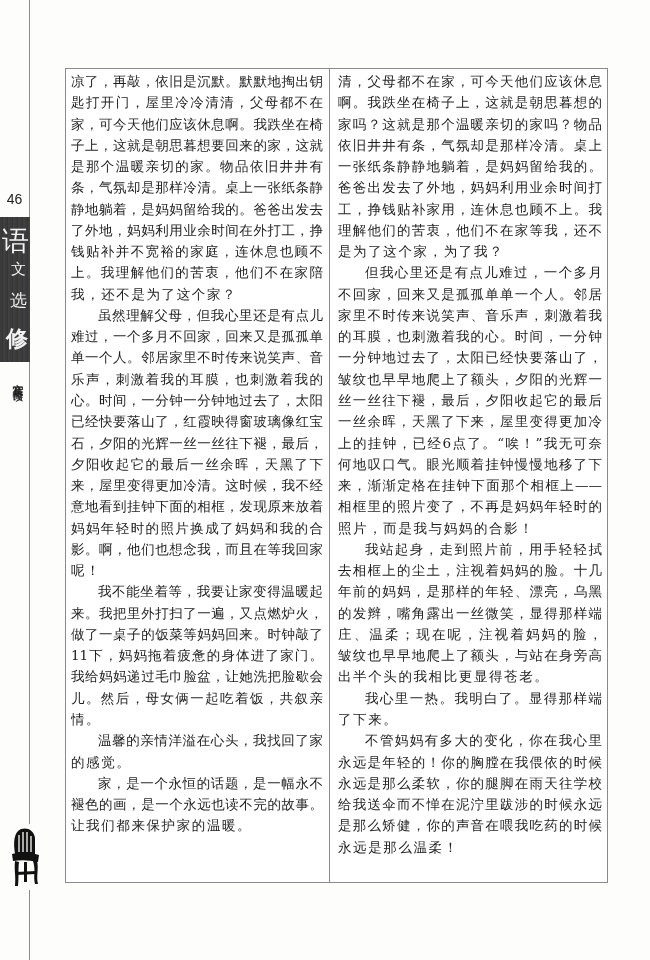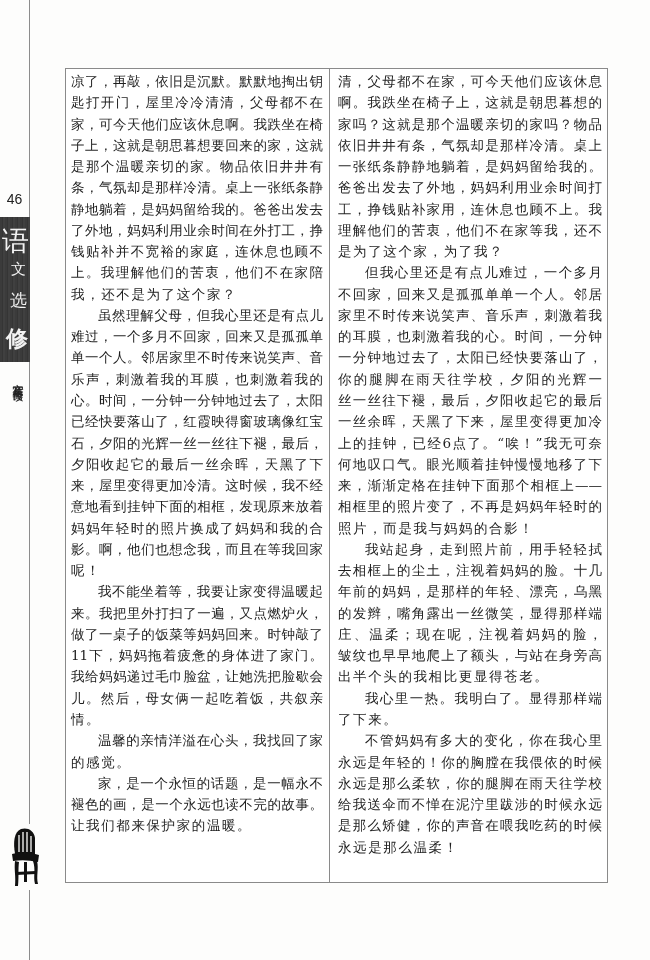--- a/index.html
+++ b/index.html
@@ -118,21 +118,21 @@
     <div class="ln">一张纸条静静地躺着，是妈妈留给我的。</div>
     <div class="ln">爸爸出发去了外地，妈妈利用业余时间打</div>
     <div class="ln">工，挣钱贴补家用，连休息也顾不上。我</div>
     <div class="ln">理解他们的苦衷，他们不在家等我，还不</div>
     <div class="ln last">是为了这个家，为了我？</div>
     <div class="ln indent">但我心里还是有点儿难过，一个多月</div>
     <div class="ln">不回家，回来又是孤孤单单一个人。邻居</div>
     <div class="ln">家里不时传来说笑声、音乐声，刺激着我</div>
     <div class="ln">的耳膜，也刺激着我的心。时间，一分钟</div>
     <div class="ln">一分钟地过去了，太阳已经快要落山了，</div>
-    <div class="ln">你的腿脚在雨天往学校，夕阳的光辉一</div>
+    <div class="ln">皱纹也早早地爬上了额头，夕阳的光辉一</div>
     <div class="ln">丝一丝往下褪，最后，夕阳收起它的最后</div>
     <div class="ln">一丝余晖，天黑了下来，屋里变得更加冷</div>
     <div class="ln">上的挂钟，已经6点了。“唉！”我无可奈</div>
     <div class="ln">何地叹口气。眼光顺着挂钟慢慢地移了下</div>
     <div class="ln">来，渐渐定格在挂钟下面那个相框上——</div>
     <div class="ln">相框里的照片变了，不再是妈妈年轻时的</div>
     <div class="ln last">照片，而是我与妈妈的合影！</div>
     <div class="ln indent">我站起身，走到照片前，用手轻轻拭</div>
     <div class="ln">去相框上的尘土，注视着妈妈的脸。十几</div>
     <div class="ln">年前的妈妈，是那样的年轻、漂亮，乌黑</div>

